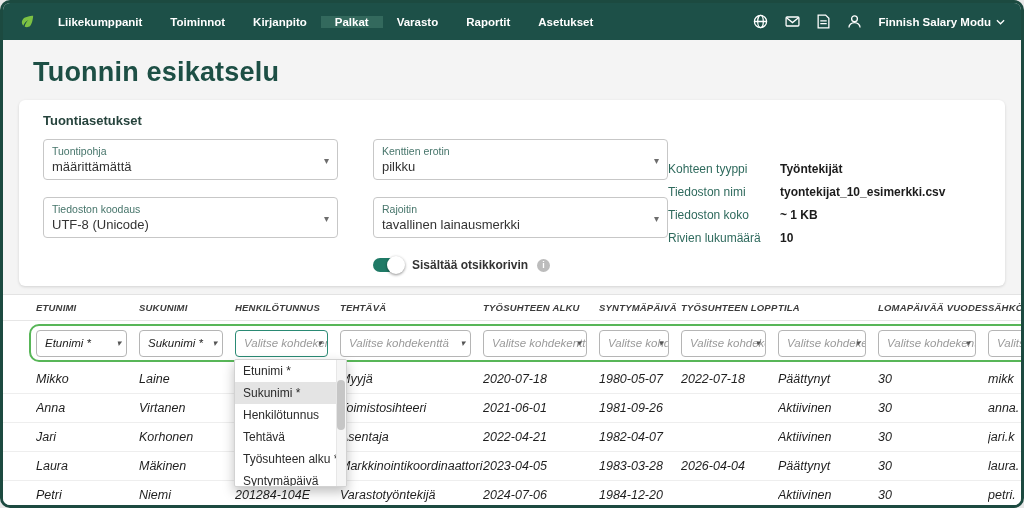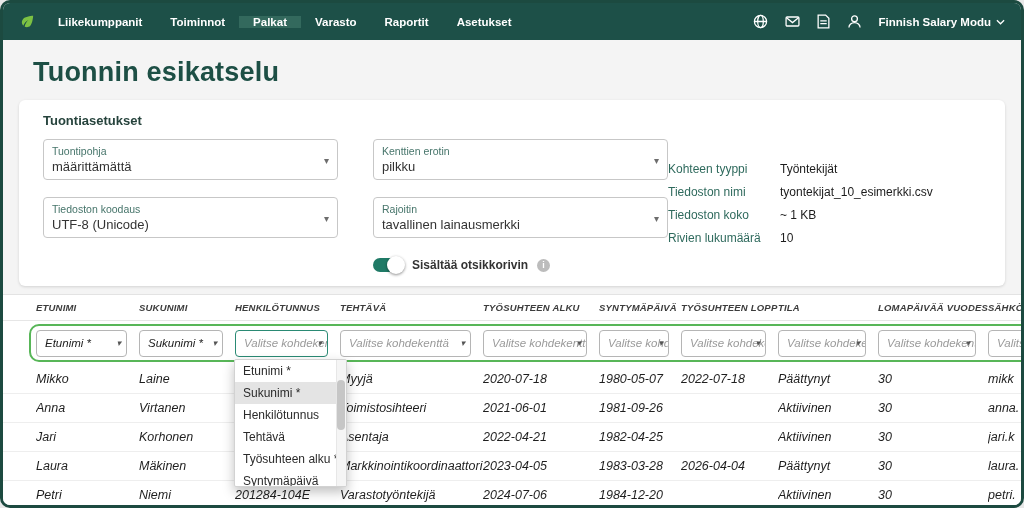--- a/index.html
+++ b/index.html
@@ -28,21 +28,21 @@
   .fvalue { font-size:13px; color:#333; white-space:nowrap; overflow:hidden; }
   .chev { position:absolute; right:8px; top:50%; transform:translateY(-50%); color:#6d6d6d; font-size:10px; }
   .toggle-row { grid-column:2; display:flex; align-items:center; gap:9px; margin-top:3px; }
   .switch { width:30px; height:14px; border-radius:8px; background:#1f7a66; position:relative; flex:0 0 auto; }
   .knob { position:absolute; right:-2px; top:-2px; width:18px; height:18px; border-radius:50%; background:#fff; box-shadow:0 1px 3px rgba(0,0,0,0.45); }
   .toggle-label { font-size:12px; font-weight:700; color:#333; }
   .info-circle { width:13px; height:13px; border-radius:50%; background:#bcbcbc; color:#fff; font-size:9px; display:flex; align-items:center; justify-content:center; font-weight:700; }
   .info-block { margin-left:auto; width:320px; padding-top:23px; }
   .info-row { display:flex; margin-bottom:9px; font-size:12px; }
   .info-label { width:112px; color:#2f6a5d; flex:0 0 auto; }
-  .info-value { font-weight:400; color:#1c1c1c; white-space:nowrap; }
+  .info-value { font-weight:700; color:#1c1c1c; white-space:nowrap; }
   
   .table-section { background:#fff; position:relative; min-height:222px; border-top:1px solid #e3e3e3; }
   .trow { display:grid; grid-template-columns:103px 96px 105px 143px 116px 82px 97px 100px 110px 160px; padding-left:33px; align-items:center;font-style:italic; }
   .thead { height:26px; border-bottom:1px solid #e6e6e6; }
   .thead .hcell { font-size:9.5px; font-weight:700; color:#3c3c3c; letter-spacing:0.2px; white-space:nowrap; overflow:hidden; }
   .mapping-wrap { position:relative; height:44px; }
   .map-border { position:absolute; left:26px; top:3px; height:38px; width:1012px; border:2px solid #58b658; border-radius:10px; pointer-events:none; }
   .mapping-row { height:44px; }
   .mapcell { padding-right:12px; }
   .select { position:relative; height:27px; width:100%; border:1px solid #b5b5b5; border-radius:4px; background:#fff; display:flex; align-items:center; padding:0 16px 0 8px; font-size:11.5px; white-space:nowrap; overflow:hidden; cursor:default; }
@@ -69,20 +69,21 @@
     <div class="logo-wrap">
       <span>
         <svg width="17" height="17" viewBox="0 0 24 24">
             <path fill="#7cc143" d="M6.05 8.05c-2.73 2.73-2.73 7.15-.02 9.88 1.47-3.4 4.09-6.24 7.36-7.93-2.77 2.34-4.71 5.61-5.39 9.32 2.6 1.23 5.8.78 7.95-1.37C19.43 14.47 20 4 20 4S9.53 4.57 6.05 8.05z"></path>
           </svg>
       </span>
     </div>
     <nav style="display:flex;align-items:stretch;">
       <a class="nav-item">Liikekumppanit</a>
       <a class="nav-item">Toiminnot</a>
+      <a class="nav-item">Kirjanpito</a>
       <a class="nav-item active">Palkat</a>
       <a class="nav-item">Varasto</a>
       <a class="nav-item">Raportit</a>
       <a class="nav-item">Asetukset</a>
     </nav>
     <div class="nav-right">
       <span class="nav-icon">
         <svg width="15" height="15" viewBox="0 0 14 14" fill="none" stroke="#fff" stroke-width="1.2">
             <circle cx="7" cy="7" r="5.7"></circle>
             <ellipse cx="7" cy="7" rx="2.6" ry="5.7"></ellipse>
@@ -275,21 +276,21 @@
       <div class="cell">Aktiivinen</div>
       <div class="cell">30</div>
       <div class="cell">anna.</div>
     </div>
     <div class="trow drow">
       <div class="cell">Jari</div>
       <div class="cell">Korhonen</div>
       <div class="cell"></div>
       <div class="cell">Asentaja</div>
       <div class="cell">2022-04-21</div>
-      <div class="cell">1982-04-25</div>
+      <div class="cell">1982-04-07</div>
       <div class="cell"></div>
       <div class="cell">Aktiivinen</div>
       <div class="cell">30</div>
       <div class="cell">jari.k</div>
     </div>
     <div class="trow drow">
       <div class="cell">Laura</div>
       <div class="cell">Mäkinen</div>
       <div class="cell"></div>
       <div class="cell">Markkinointikoordinaattori</div>

